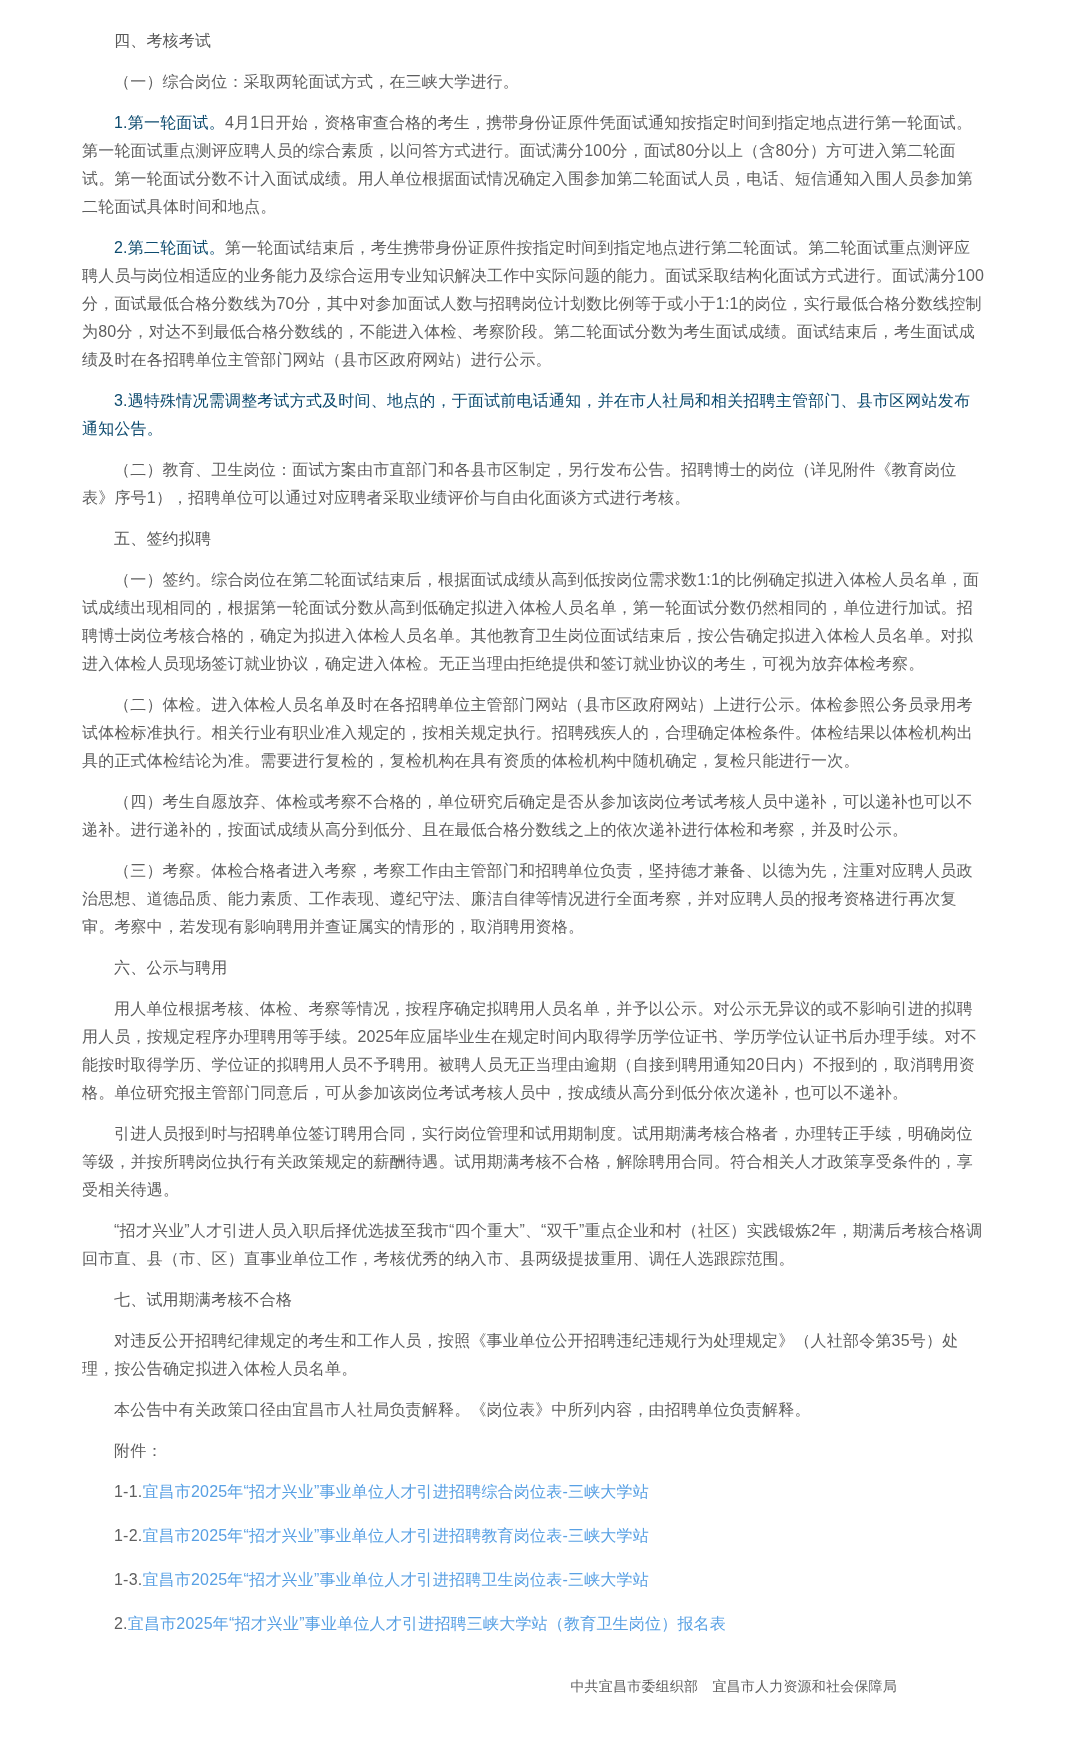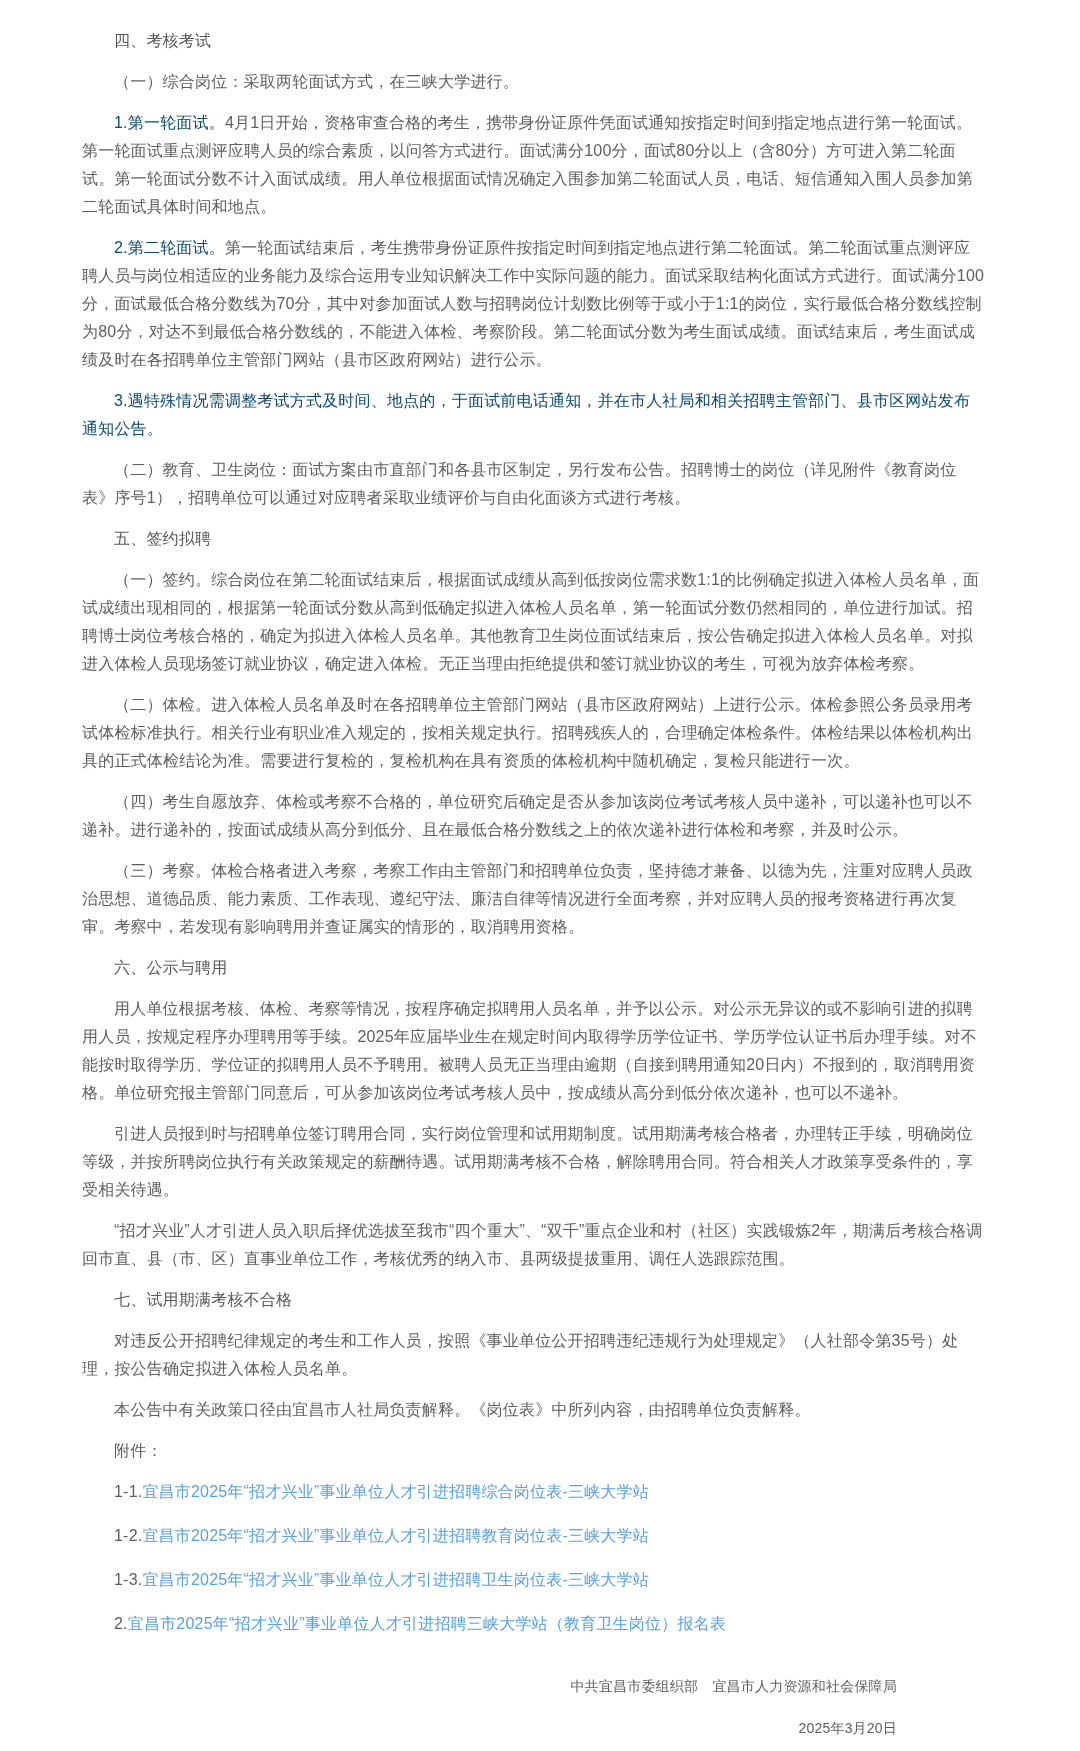--- a/index.html
+++ b/index.html
@@ -76,15 +76,14 @@
       <p class="para"><span>对违反公开招聘纪律规定的考生和工作人员，按照《事业单位公开招聘违纪违规行为处理规定》（人社部令第35号）处理，按公告确定拟进入体检人员名单。</span></p>
       <p class="para"><span>本公告中有关政策口径由宜昌市人社局负责解释。《岗位表》中所列内容，由招聘单位负责解释。</span></p>
       <p class="attachment_label">附件：</p>
       <p class="link"><span>1-1.</span><a href="#">宜昌市2025年“招才兴业”事业单位人才引进招聘综合岗位表-三峡大学站</a></p>
       <p class="link"><span>1-2.</span><a href="#">宜昌市2025年“招才兴业”事业单位人才引进招聘教育岗位表-三峡大学站</a></p>
       <p class="link"><span>1-3.</span><a href="#">宜昌市2025年“招才兴业”事业单位人才引进招聘卫生岗位表-三峡大学站</a></p>
       <p class="link"><span>2.</span><a href="#">宜昌市2025年“招才兴业”事业单位人才引进招聘三峡大学站（教育卫生岗位）报名表</a></p>
     </div>
   <div class="signature">
     <p>中共宜昌市委组织部　宜昌市人力资源和社会保障局</p>
-    <p>2025年3月20日</p>
   </div>
 </main>
 
 </body></html>

